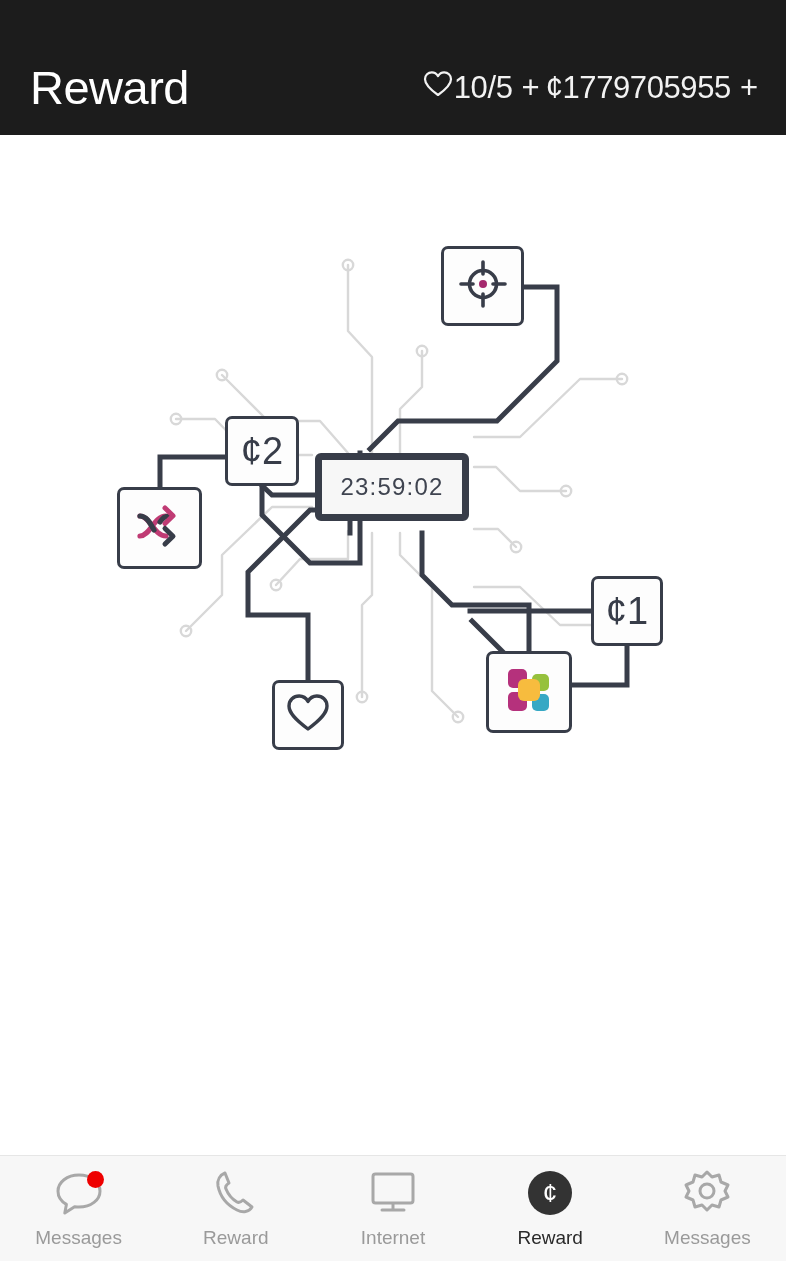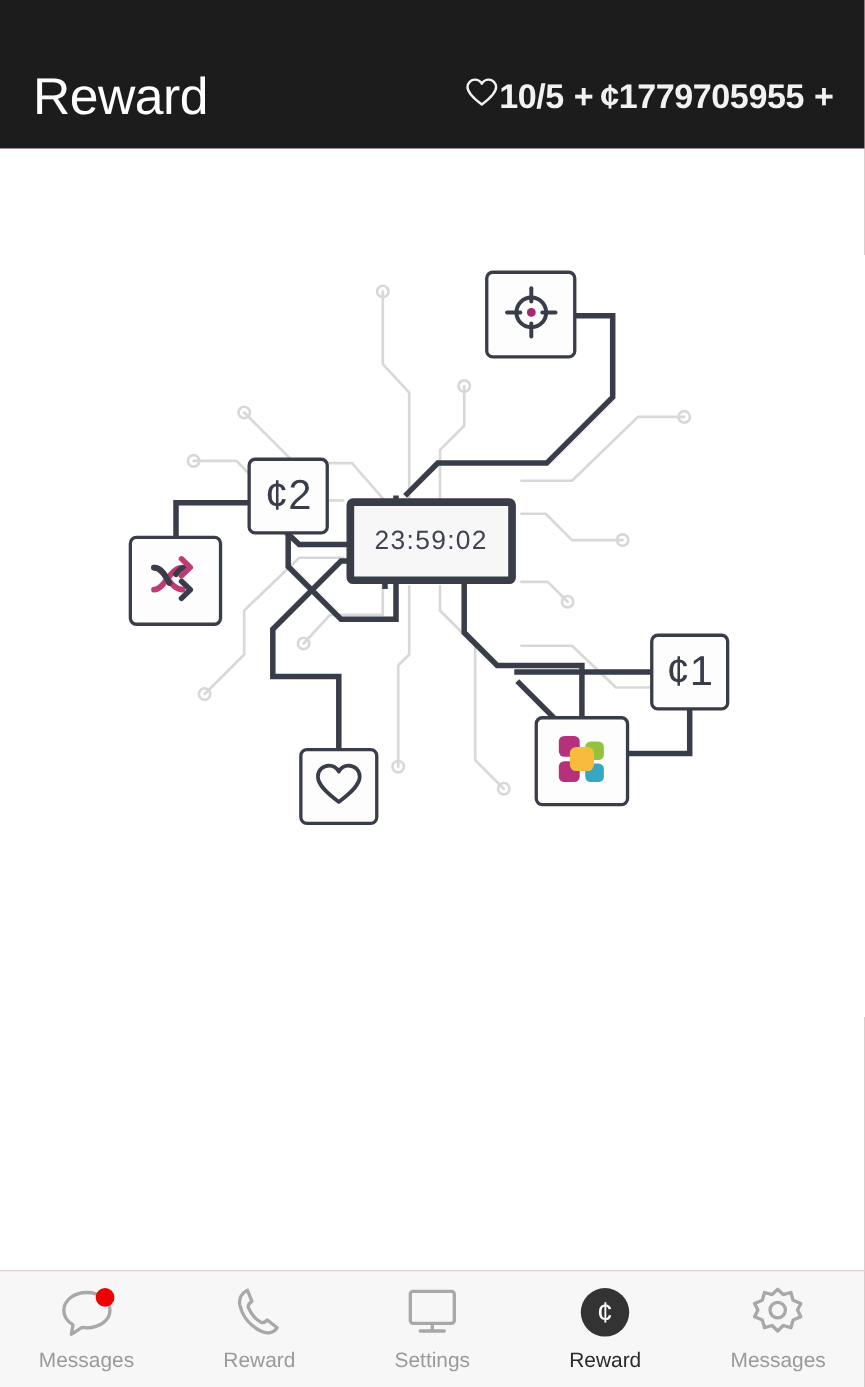--- a/index.html
+++ b/index.html
@@ -38,21 +38,21 @@
     font-weight: 400;
     letter-spacing: -0.5px;
     line-height: 1;
   }
   .header-stats {
     margin-left: auto;
     display: flex;
     align-items: center;
     color: #f2f2f2;
     font-size: 31px;
-    font-weight: 700;
+    font-weight: 400;
     white-space: nowrap;
   }
   .stat-group { display: flex; align-items: center; }
   .heart-ico { margin-right: 1px; display: block; }
   .stat-val { letter-spacing: -0.4px; }
   .stat-plus { margin: 0 6px 0 9px; font-size: 31px; }
   .cent-sym { letter-spacing: -0.4px; }
   .status-bar {
     position: absolute;
     left: 0; top: 0; width: 786px; height: 40px;
@@ -81,21 +81,21 @@
   }
   .node-label {
     color: #383d49;
     font-size: 38px;
     font-weight: 400;
     letter-spacing: 0px;
     line-height: 1;
   }
   .timer-node {
     left: 315px; top: 318px;
-    width: 154px; height: 78px;
+    width: 154px; height: 68px;
     border-width: 7px;
     border-radius: 6px;
     background: #f7f7f7;
   }
   .timer-text {
     color: #3f4450;
     font-size: 24px;
     letter-spacing: 1.2px;
     font-family: "Liberation Sans", sans-serif;
   }
@@ -315,21 +315,21 @@
     <div class="tab">
       <div class="tab-icon">
         <span>
           <svg width="50" height="46" viewBox="0 0 50 46">
             <rect x="5" y="4" width="40" height="29" rx="2.5" fill="none" stroke="#a8a8a8" stroke-width="3"></rect>
             <line x1="25" y1="33" x2="25" y2="39" stroke="#a8a8a8" stroke-width="3"></line>
             <line x1="14" y1="40" x2="36" y2="40" stroke="#a8a8a8" stroke-width="3" stroke-linecap="round"></line>
           </svg>
         </span>
       </div>
-      <div class="tab-label">Settings</div>
+      <div class="tab-label">Internet</div>
     </div>
 
     <div class="tab active">
       <div class="tab-icon">
         <span>
           <svg width="48" height="48" viewBox="0 0 48 48">
             <circle cx="24" cy="24" r="22" fill="#333333"></circle>
             <text x="24" y="33" text-anchor="middle" font-family="Liberation Sans, sans-serif" font-size="26" fill="#ffffff">¢</text>
           </svg>
         </span>

